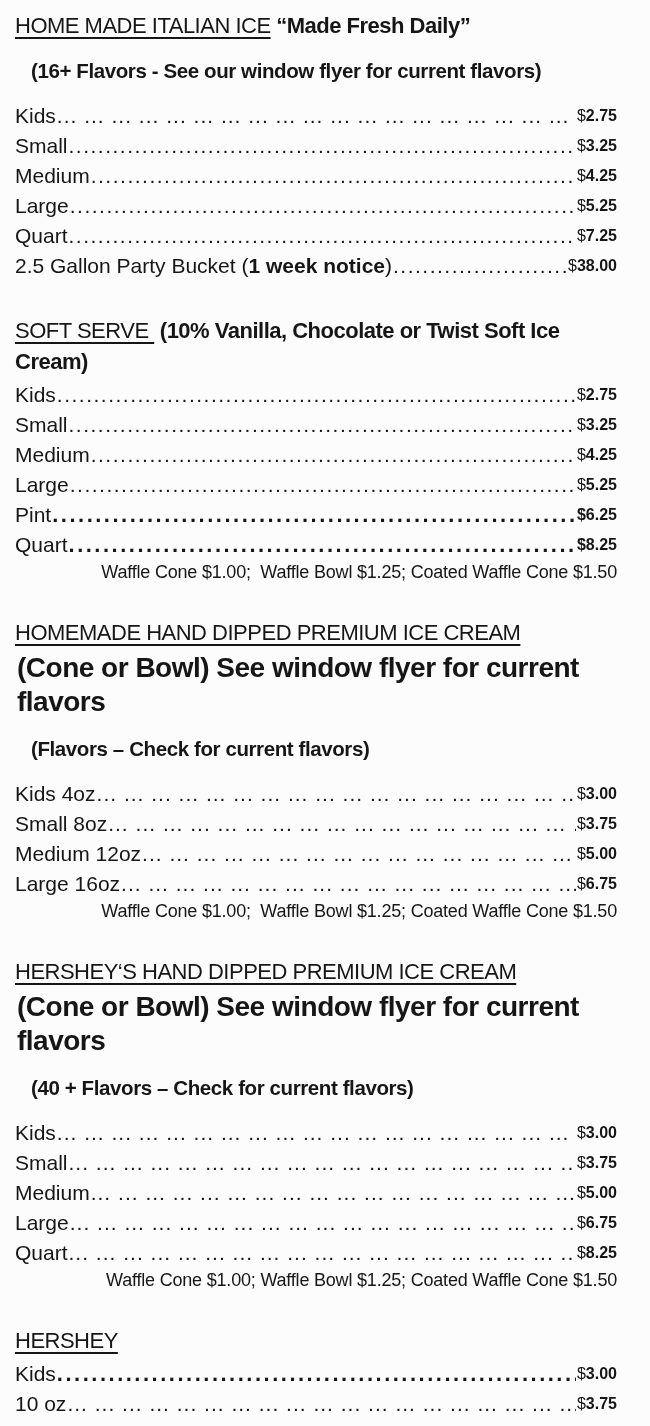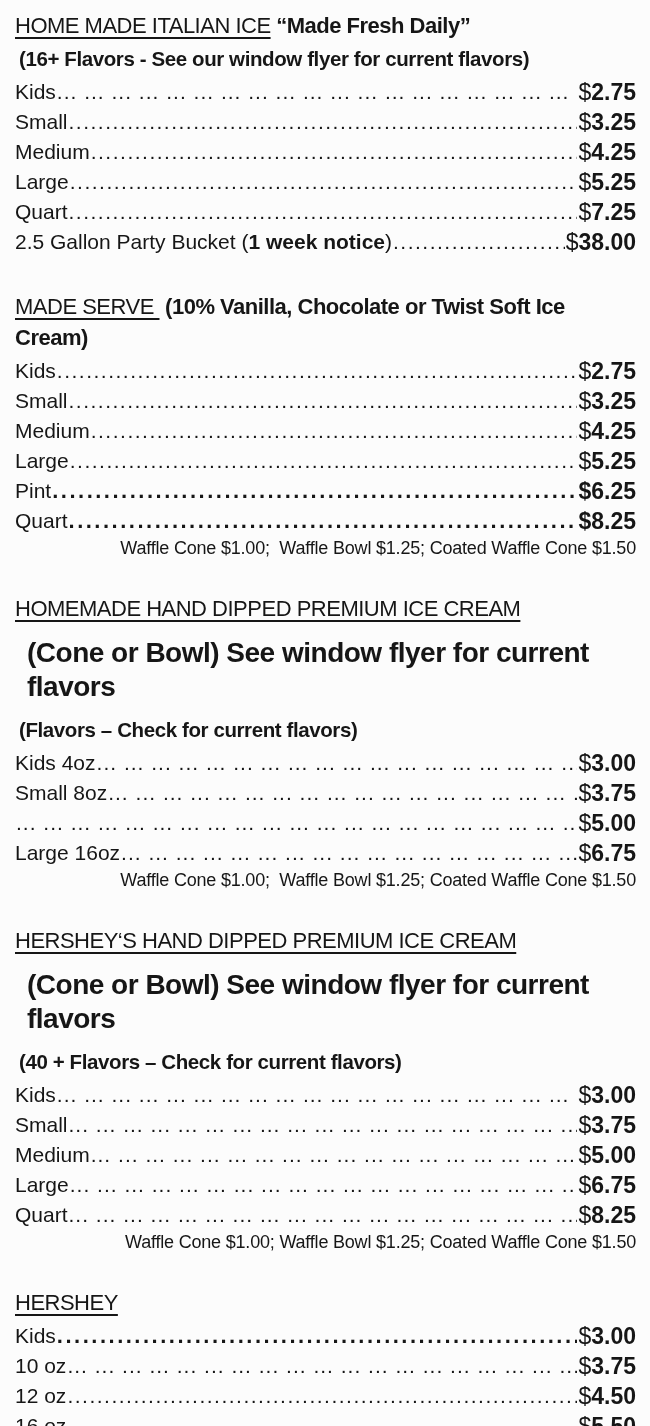--- a/index.html
+++ b/index.html
@@ -12,21 +12,21 @@
     overflow: hidden;
     background: #fcfcfc;
     color: #161616;
     font-family: "Liberation Sans", sans-serif;
     -webkit-font-smoothing: antialiased;
   }
   .page {
     box-sizing: border-box;
     width: 650px;
     height: 1426px;
-    padding: 10px 14px 0 15px;
+    padding: 10px 33px 0 15px;
     overflow: hidden;
   }
   section.menu-section {
     margin: 0 0 34px 0;
   }
   h2.sec-heading {
     margin: 0 0 3px 0;
     font-size: 22px;
     font-weight: 400;
     line-height: 31px;
@@ -36,29 +36,29 @@
   .sec-title {
     text-decoration: underline;
     text-decoration-thickness: 2px;
     text-underline-offset: 4px;
   }
   .sec-title-suffix {
     font-weight: 700;
     white-space: pre;
   }
   .big-subtitle {
-    margin: 12px;
+    margin: 2px;
     font-size: 28px;
     font-weight: 700;
     line-height: 34px;
     letter-spacing: -0.5px;
     white-space: pre;
   }
   .subtitle {
-    margin: 4px;
+    margin: 16px;
     font-size: 20.5px;
     font-weight: 700;
     line-height: 28px;
     letter-spacing: -0.4px;
     white-space: pre;
   }
   .items { margin: 0; }
   .row {
     display: flex;
     align-items: center;
@@ -76,21 +76,21 @@
     min-width: 10px;
   }
   .leader.spaced { letter-spacing: 1px; }
   .leader.bold {
     font-weight: 700;
     font-size: 22px;
     letter-spacing: 2.5px;
   }
   .price {
     flex: 0 0 auto;
-    font-size: 23px;
+    font-size: 16px;
     font-weight: 700;
     white-space: pre;
   }
   .cur { font-weight: 400; }
   .cur.bold { font-weight: 700; }
   .note {
     margin: 1px 0 0 0;
     font-size: 18px;
     font-weight: 400;
     line-height: 22px;
@@ -135,21 +135,21 @@
   </div>
         <div class="row">
     <span class="label">2.5 Gallon Party Bucket (<b>1 week notice</b>)</span>
     <span class="leader dots" aria-hidden="true">................................................................................................................................................................................................................................................</span>
     <span class="price"><span class="cur">$</span><span class="amt">38.00</span></span>
   </div>
       </div>
 
   </section>
     <section class="menu-section">
-    <h2 class="sec-heading"><span class="sec-title">MADE SERVE </span><span class="sec-title-suffix"> (10% Vanilla, Chocolate or Twist Soft Ice
+    <h2 class="sec-heading"><span class="sec-title">SOFT SERVE </span><span class="sec-title-suffix"> (10% Vanilla, Chocolate or Twist Soft Ice
 Cream)</span></h2>
 
     <div class="items">
         <div class="row">
     <span class="label">Kids</span>
     <span class="leader dots" aria-hidden="true">................................................................................................................................................................................................................................................</span>
     <span class="price"><span class="cur">$</span><span class="amt">2.75</span></span>
   </div>
         <div class="row">
     <span class="label">Small</span>
@@ -189,20 +189,21 @@
     <span class="label">Kids 4oz</span>
     <span class="leader spaced" aria-hidden="true">... ... ... ... ... ... ... ... ... ... ... ... ... ... ... ... ... ... ... ... ... ... ... ... ... ... ... ... ... ... ... ... ... ... ... ... ... ... ... ... ... ... ... ... ... ... ... ... ... ... ... ... ... ... ... ... ... ... ... ... ... ... ... ... ... ... ... ... ... ... ... ... ... ... ... ... ... ... ... ... </span>
     <span class="price"><span class="cur">$</span><span class="amt">3.00</span></span>
   </div>
         <div class="row">
     <span class="label">Small 8oz</span>
     <span class="leader spaced" aria-hidden="true">... ... ... ... ... ... ... ... ... ... ... ... ... ... ... ... ... ... ... ... ... ... ... ... ... ... ... ... ... ... ... ... ... ... ... ... ... ... ... ... ... ... ... ... ... ... ... ... ... ... ... ... ... ... ... ... ... ... ... ... ... ... ... ... ... ... ... ... ... ... ... ... ... ... ... ... ... ... ... ... </span>
     <span class="price"><span class="cur">$</span><span class="amt">3.75</span></span>
   </div>
         <div class="row">
+    <span class="label">Medium 12oz</span>
     <span class="leader spaced" aria-hidden="true">... ... ... ... ... ... ... ... ... ... ... ... ... ... ... ... ... ... ... ... ... ... ... ... ... ... ... ... ... ... ... ... ... ... ... ... ... ... ... ... ... ... ... ... ... ... ... ... ... ... ... ... ... ... ... ... ... ... ... ... ... ... ... ... ... ... ... ... ... ... ... ... ... ... ... ... ... ... ... ... </span>
     <span class="price"><span class="cur">$</span><span class="amt">5.00</span></span>
   </div>
         <div class="row">
     <span class="label">Large 16oz</span>
     <span class="leader spaced" aria-hidden="true">... ... ... ... ... ... ... ... ... ... ... ... ... ... ... ... ... ... ... ... ... ... ... ... ... ... ... ... ... ... ... ... ... ... ... ... ... ... ... ... ... ... ... ... ... ... ... ... ... ... ... ... ... ... ... ... ... ... ... ... ... ... ... ... ... ... ... ... ... ... ... ... ... ... ... ... ... ... ... ... </span>
     <span class="price"><span class="cur">$</span><span class="amt">6.75</span></span>
   </div>
       </div>
     <p class="note">Waffle Cone $1.00;  Waffle Bowl $1.25; Coated Waffle Cone $1.50</p>

